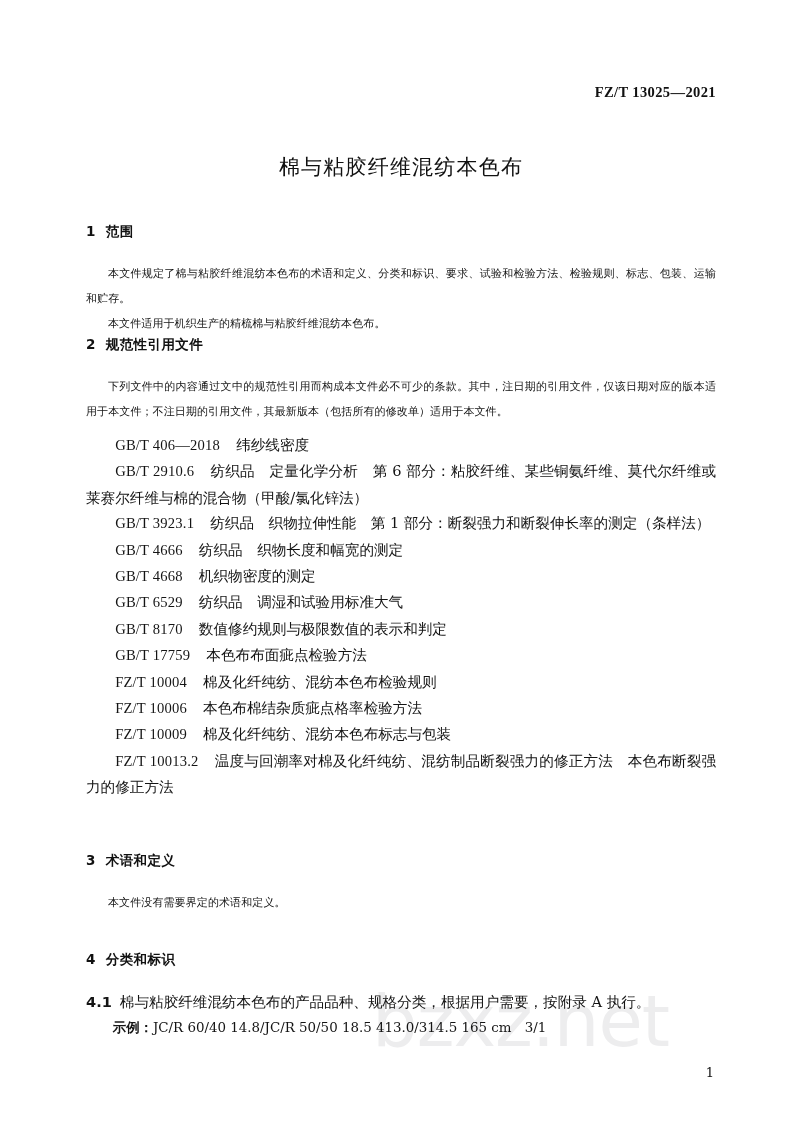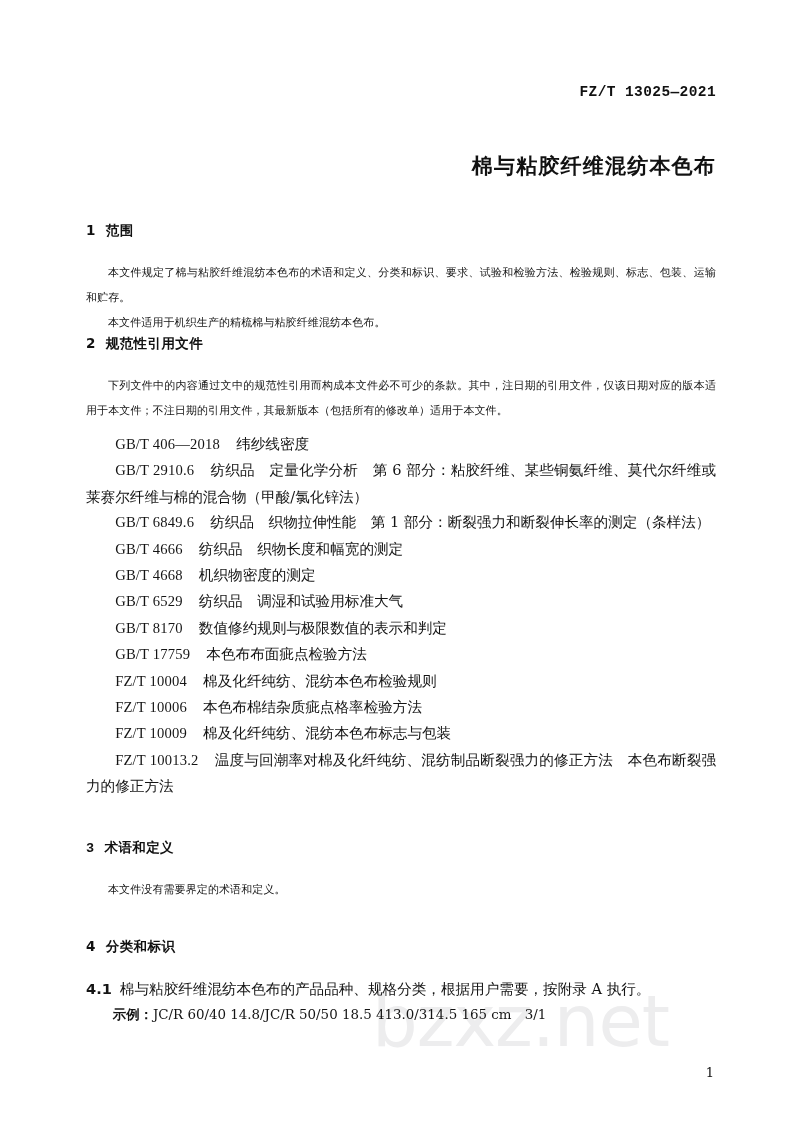--- a/index.html
+++ b/index.html
@@ -39,50 +39,50 @@
 
   
   .content {
     position: relative;
     z-index: 2;
     padding: 0 84px 0 86px;
   }
 
   .running-head {
     text-align: right;
-    font-family: Liberation Mono, monospace;
+    font-family: Liberation Serif, serif;
     font-weight: 700;
     font-size: 14.5px;
     letter-spacing: 0.4px;
     padding-top: 84px;
     color: #111;
   }
 
   .doc-title {
-    text-align: right;
-    font-family: "DejaVu Sans", "Liberation Sans", sans-serif;
-    font-weight: 700;
+    text-align: center;
+    font-family: "DejaVu Sans", "Liberation Sans", sans-serif;
+    font-weight: 400;
     font-size: 21px;
     letter-spacing: 1.2px;
     margin-top: 52px;
     color: #111;
   }
 
   .clause-head {
     font-family: "DejaVu Sans", "Liberation Sans", sans-serif;
     font-weight: 700;
     font-size: 13.5px;
     letter-spacing: 0.4px;
     color: #111;
   }
   .clause-head .num { margin-right: 10px; }
 
   .h1-range     { margin-top: 42px; }
   .h2-refs      { }
-  .h3-terms     { margin-top: 40px; font-family: Liberation Mono, monospace; }
+  .h3-terms     { margin-top: 52px; }
   .h4-class     { margin-top: 36px; }
 
   p.body-text {
     margin: 0;
     font-size: 11px;
     line-height: 25px;
     text-align: justify;
     text-justify: inter-ideograph;
     letter-spacing: 0.1px;
     color: #141414;
@@ -166,21 +166,21 @@
     <p class="body-text indent2">本文件适用于机织生产的精梳棉与粘胶纤维混纺本色布。</p>
 
     <div class="clause-head h2-refs">
       <span class="num">2</span><span>规范性引用文件</span>
     </div>
     <p class="body-text indent2 block-after-head">下列文件中的内容通过文中的规范性引用而构成本文件必不可少的条款。其中，注日期的引用文件，仅该日期对应的版本适用于本文件；不注日期的引用文件，其最新版本（包括所有的修改单）适用于本文件。</p>
 
     <ul class="ref-list">
       <li><span class="std-id">GB/T 406—2018</span><span class="gap-sm"></span><span>纬纱线密度</span></li>
       <li><span class="std-id">GB/T 2910.6</span><span class="gap-sm"></span><span>纺织品　定量化学分析　第 6 部分：粘胶纤维、某些铜氨纤维、莫代尔纤维或莱赛尔纤维与棉的混合物（甲酸/氯化锌法）</span></li>
-      <li><span class="std-id">GB/T 6849.6</span><span class="gap-sm"></span><span>纺织品　织物拉伸性能　第 1 部分：断裂强力和断裂伸长率的测定（条样法）</span></li>
+      <li><span class="std-id">GB/T 3923.1</span><span class="gap-sm"></span><span>纺织品　织物拉伸性能　第 1 部分：断裂强力和断裂伸长率的测定（条样法）</span></li>
       <li><span class="std-id">GB/T 4666</span><span class="gap-sm"></span><span>纺织品　织物长度和幅宽的测定</span></li>
       <li><span class="std-id">GB/T 4668</span><span class="gap-sm"></span><span>机织物密度的测定</span></li>
       <li><span class="std-id">GB/T 6529</span><span class="gap-sm"></span><span>纺织品　调湿和试验用标准大气</span></li>
       <li><span class="std-id">GB/T 8170</span><span class="gap-sm"></span><span>数值修约规则与极限数值的表示和判定</span></li>
       <li><span class="std-id">GB/T 17759</span><span class="gap-sm"></span><span>本色布布面疵点检验方法</span></li>
       <li><span class="std-id">FZ/T 10004</span><span class="gap-sm"></span><span>棉及化纤纯纺、混纺本色布检验规则</span></li>
       <li><span class="std-id">FZ/T 10006</span><span class="gap-sm"></span><span>本色布棉结杂质疵点格率检验方法</span></li>
       <li><span class="std-id">FZ/T 10009</span><span class="gap-sm"></span><span>棉及化纤纯纺、混纺本色布标志与包装</span></li>
       <li><span class="std-id">FZ/T 10013.2</span><span class="gap-sm"></span><span>温度与回潮率对棉及化纤纯纺、混纺制品断裂强力的修正方法　本色布断裂强力的修正方法</span></li>
     </ul>

